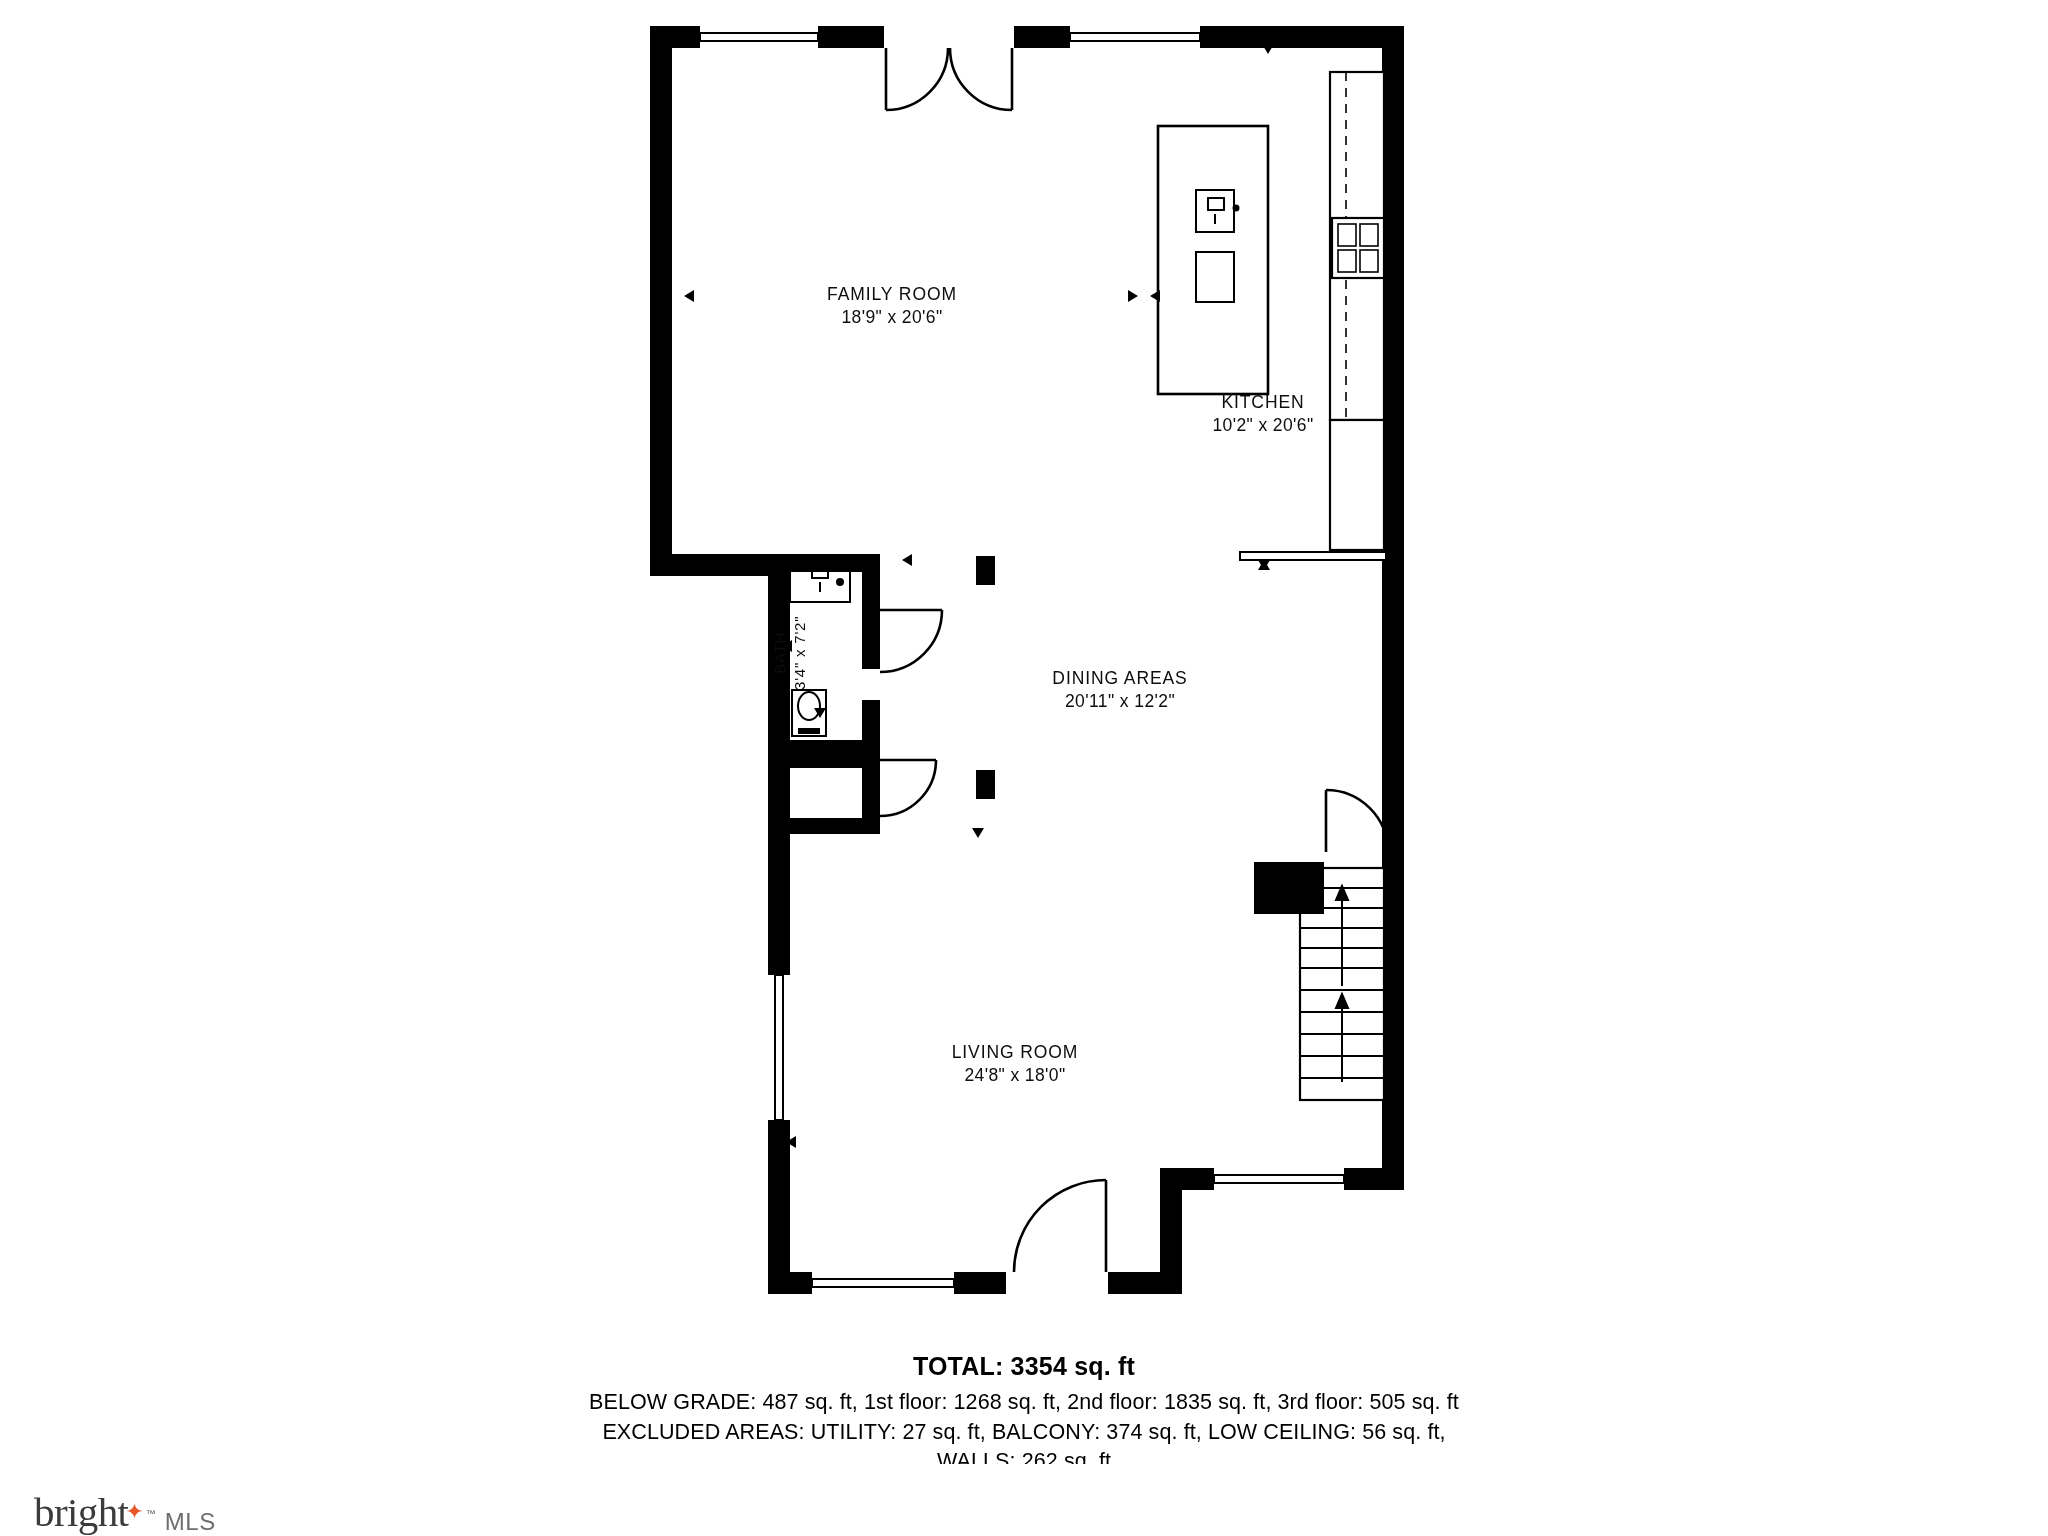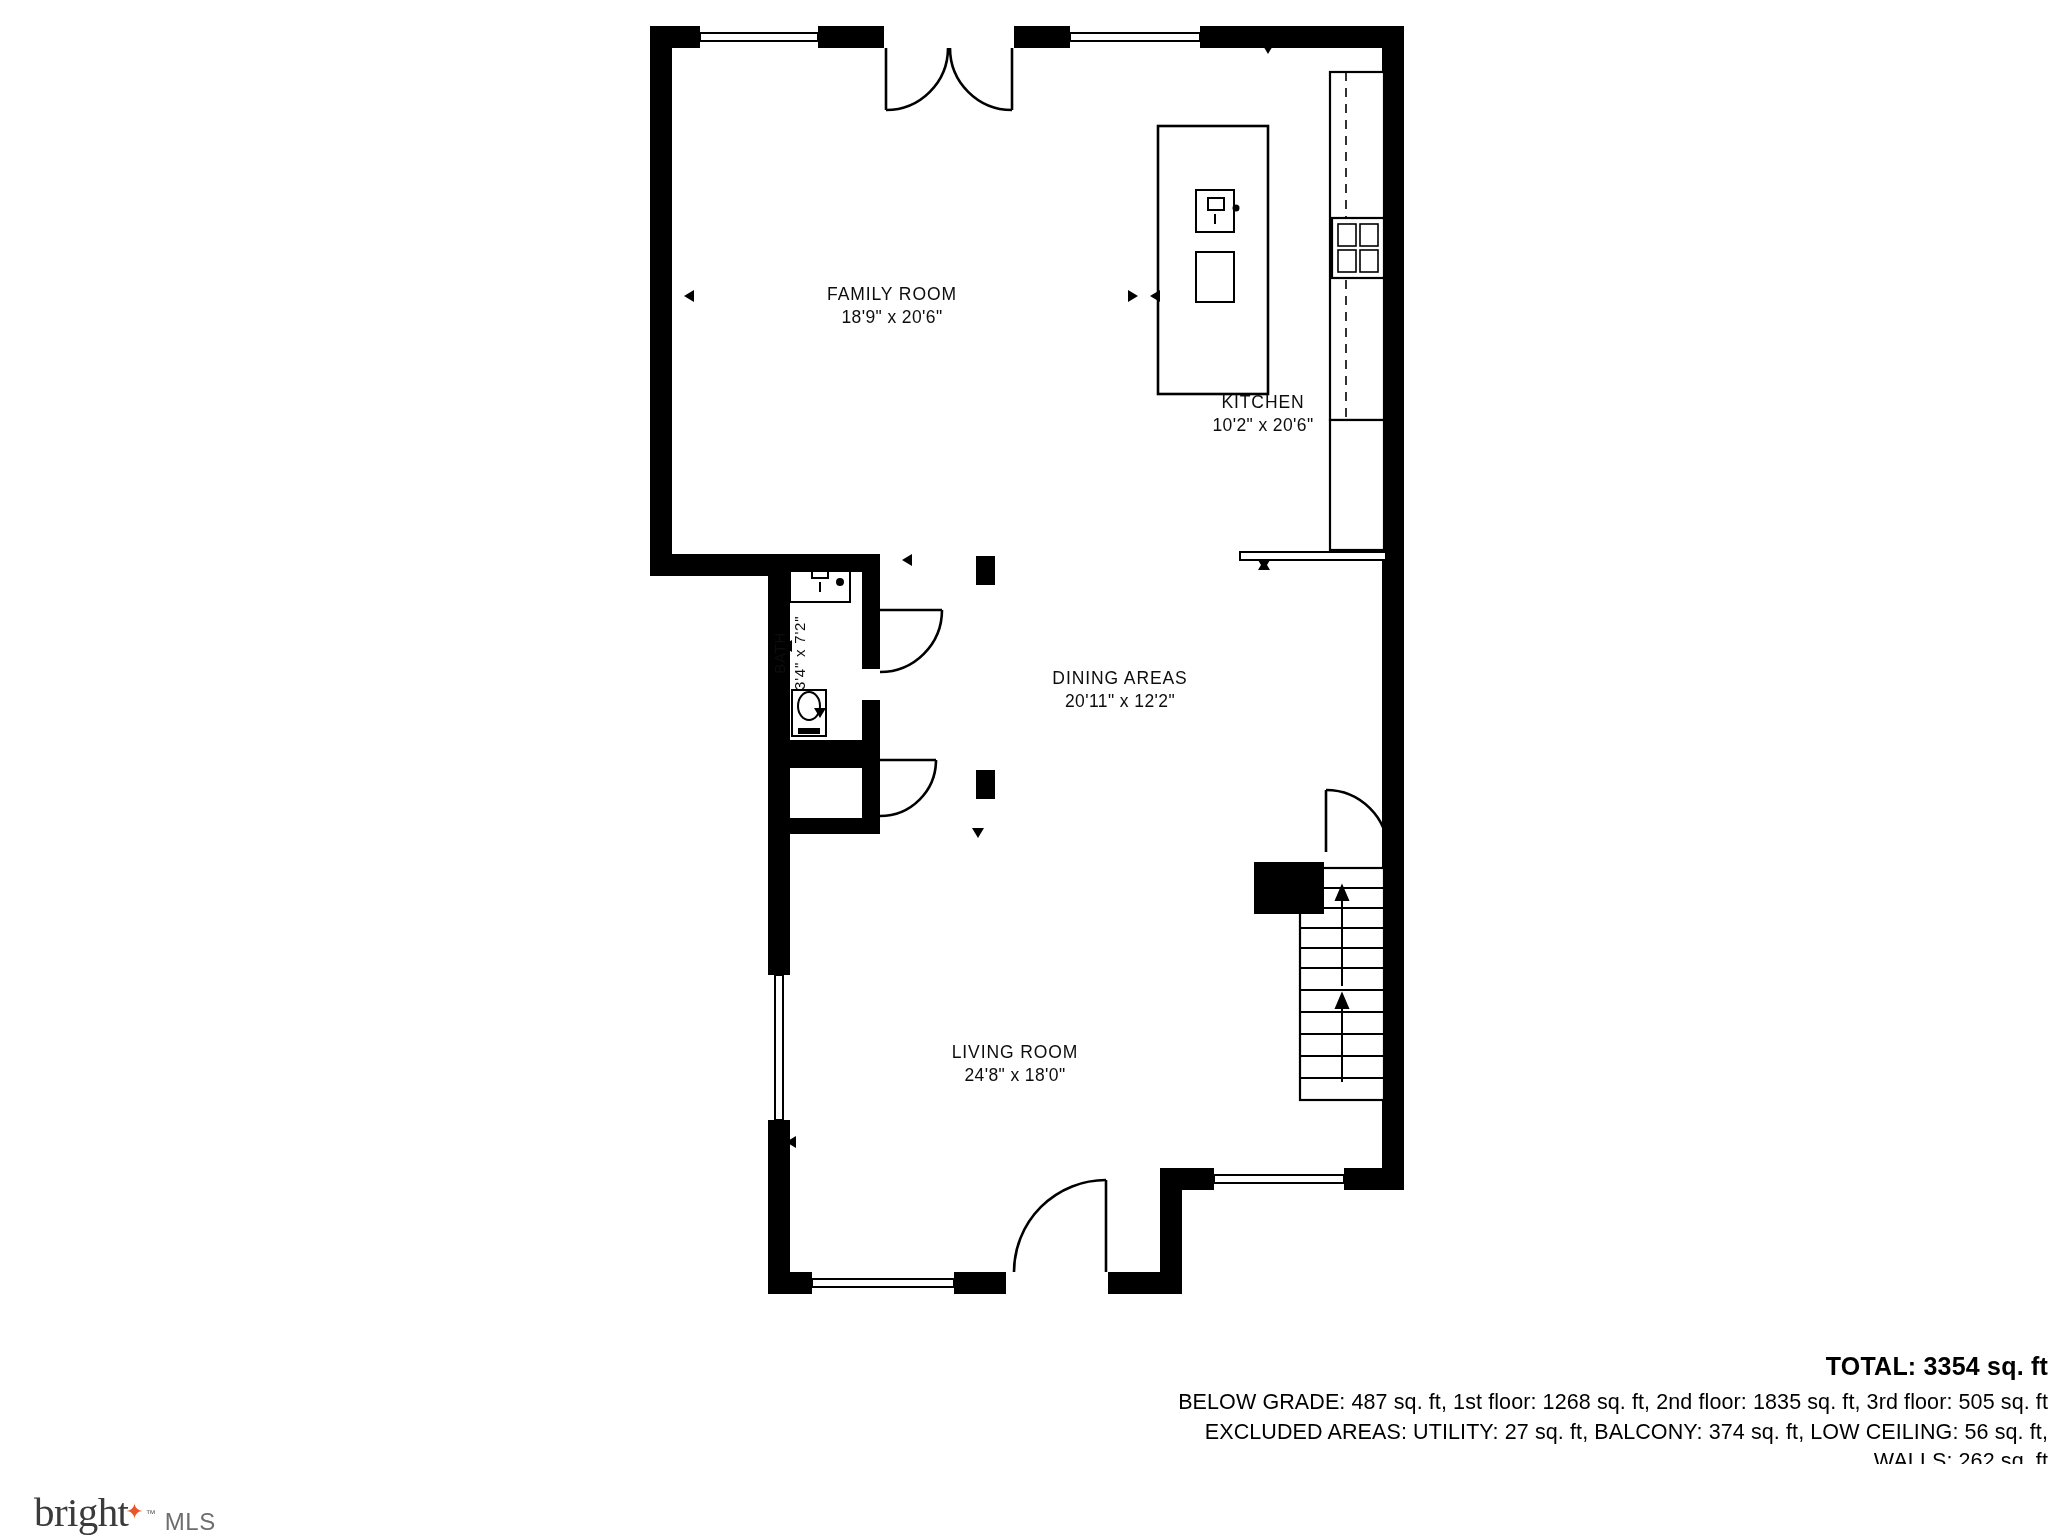--- a/index.html
+++ b/index.html
@@ -55,21 +55,21 @@
     font-size: 15px;
     letter-spacing: 0.8px;
   }
 
   
   #summary {
     position: absolute;
     left: 0;
     top: 1352px;
     width: 2048px;
-    text-align: right;
+    text-align: center;
   }
   #summary .total {
     font-size: 25px;
     font-weight: bold;
     letter-spacing: 0.2px;
     margin-bottom: 7px;
   }
   #summary .line {
     font-size: 21.5px;
     line-height: 1.38;

